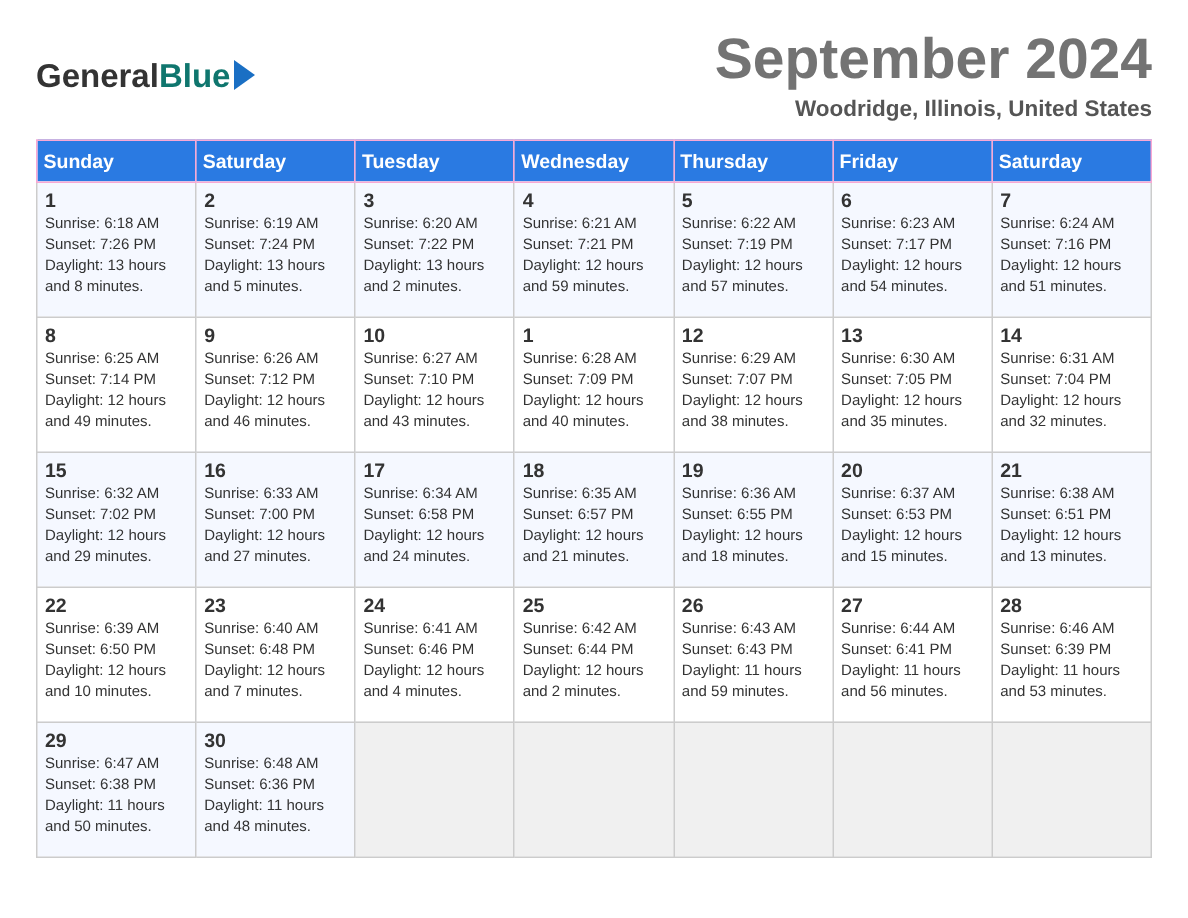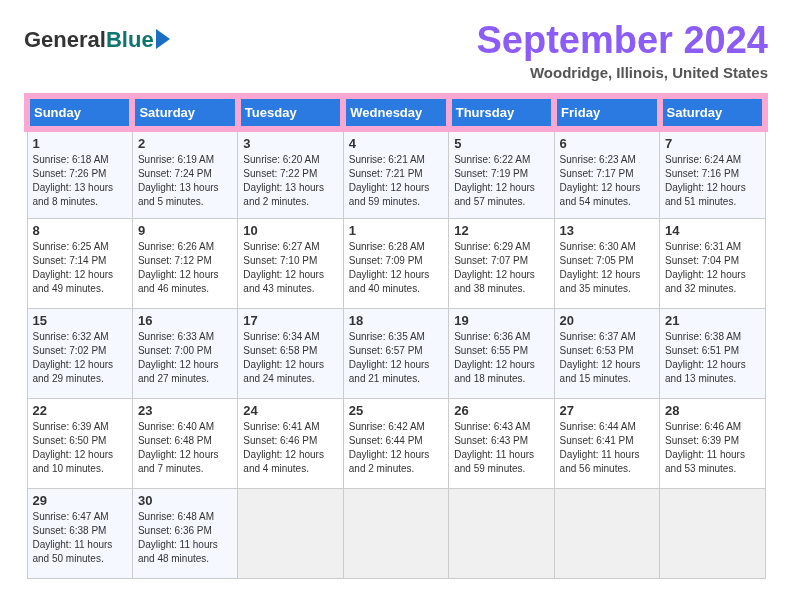--- a/index.html
+++ b/index.html
@@ -13,21 +13,21 @@
     .header-area {
       display: flex;
       justify-content: space-between;
       align-items: flex-start;
       margin-bottom: 12px;
     }
     .logo {
       display: flex;
       flex-direction: column;
       align-items: flex-start;
-      margin-top: 9px;
+      margin-top: 20px;
     }
     .logo-text {
       display: flex;
       align-items: center;
       font-size: 22px;
       font-weight: bold;
       color: #333;
       line-height: 1;
     }
     .logo-text .general { color: #333; }
@@ -40,42 +40,42 @@
       display: inline-block;
       margin-left: 2px;
       margin-bottom: 2px;
     }
     .title-area {
       text-align: right;
     }
     .month-title {
       font-size: 38px;
       font-weight: bold;
-      color: #8b5cf6;
+      color: #737373;
       line-height: 1.1;
     }
     .location {
       font-size: 15px;
       color: #555;
       margin-top: 2px;
       font-weight: bold;
     }
     table {
       width: 100%;
       border-collapse: collapse;
       table-layout: fixed;
     }
     thead th {
       background: #2a7ae2;
       color: #fff;
       font-size: 13px;
       font-weight: bold;
       padding: 6px 4px;
       text-align: left;
-      border: 6px solid #f9a8d4;
+      border: 1px solid #f9a8d4;
     }
     tbody td {
       vertical-align: top;
       border: 1px solid #ccc;
       padding: 4px 5px;
       font-size: 10.5px;
       color: #333;
       min-height: 80px;
       height: 90px;
     }

